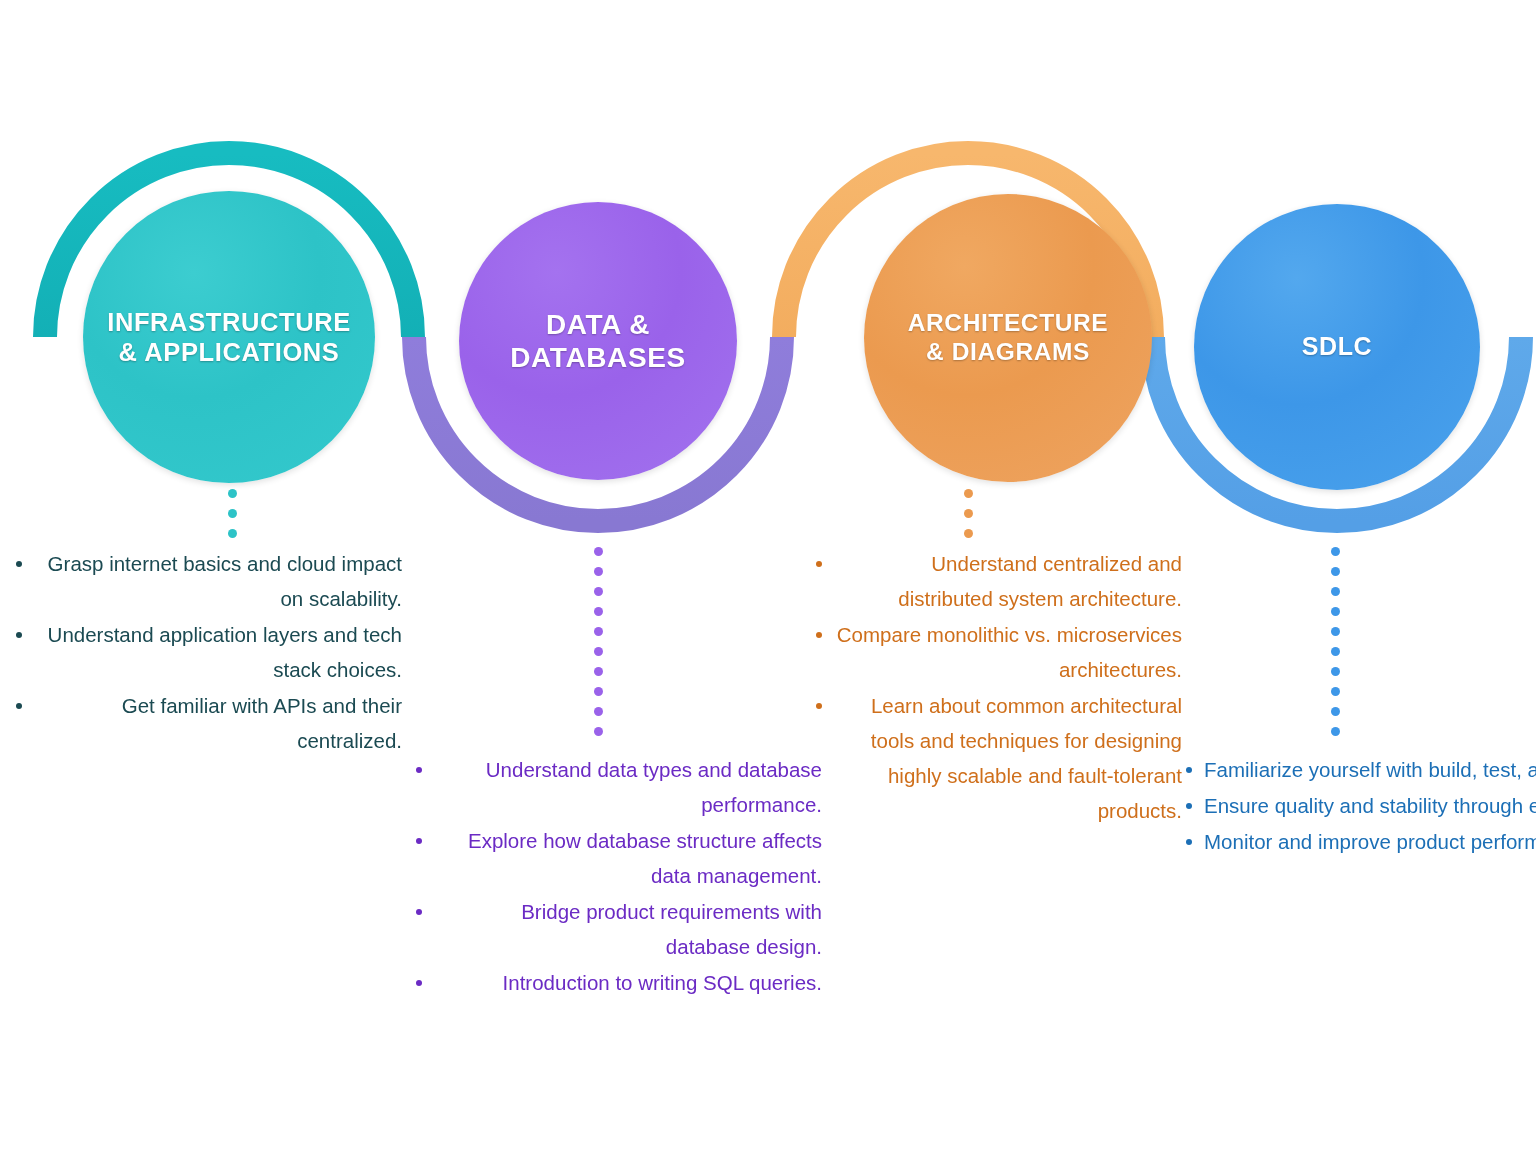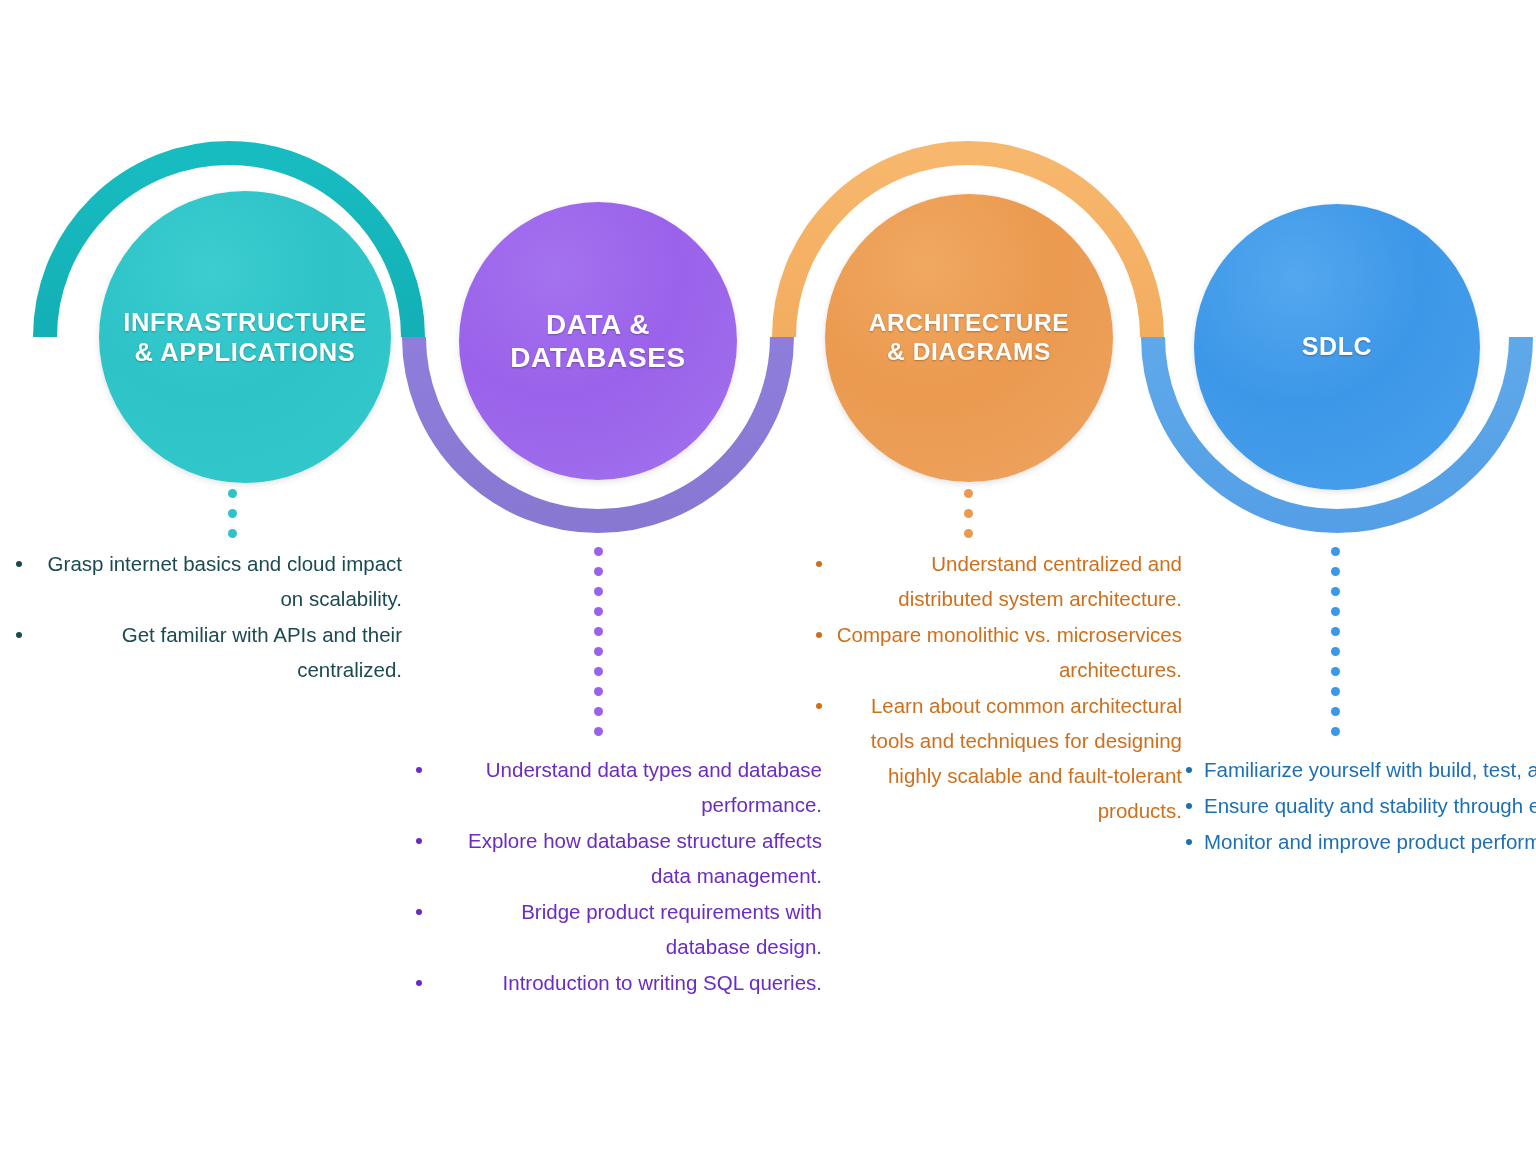--- a/index.html
+++ b/index.html
@@ -10,33 +10,33 @@
 
   svg.arcs{position:absolute;left:0;top:0;width:1536px;height:1151px;}
 
   .node{position:absolute;border-radius:50%;
         display:flex;align-items:center;justify-content:center;text-align:center;}
   .node .title{
         color:#ffffff;font-weight:bold;letter-spacing:.6px;line-height:1.18;
         text-shadow:0 1px 2px rgba(0,0,0,.28);white-space:pre-line;}
 
   
-  #n1{left:99px;top:191px;width:292px;height:292px;
+  #n1{left:83px;top:191px;width:292px;height:292px;
       background:radial-gradient(circle at 38% 28%, #3ccdd0 0%, #2dc3c7 45%, #34c9cd 100%);
       box-shadow:0 2px 6px rgba(0,0,0,.12);align-items:center;}
   #n1 .title{font-size:25.5px;}
 
   
   #n2{left:459px;top:202px;width:278px;height:278px;
       background:radial-gradient(circle at 35% 25%, #a472ef 0%, #9a62ea 45%, #a273ee 100%);
       box-shadow:0 2px 6px rgba(0,0,0,.12);}
   #n2 .title{font-size:28px;}
 
   
-  #n3{left:825px;top:194px;width:288px;height:288px;
+  #n3{left:864px;top:194px;width:288px;height:288px;
       background:radial-gradient(circle at 35% 25%, #f0a861 0%, #eb9a4f 45%, #eea461 100%);
       box-shadow:0 2px 6px rgba(0,0,0,.12);}
   #n3 .title{font-size:24.5px;}
 
   
   #n4{left:1194px;top:204px;width:286px;height:286px;
       background:radial-gradient(circle at 36% 26%, #53a8ee 0%, #3d97e8 45%, #4ba2ec 100%);
       box-shadow:0 2px 6px rgba(0,0,0,.12);}
   #n4 .title{font-size:25px;}
 
@@ -140,20 +140,21 @@
       <i style="background: rgb(61, 151, 232);"></i>
       <i style="background: rgb(61, 151, 232);"></i>
       <i style="background: rgb(61, 151, 232);"></i>
       <i style="background: rgb(61, 151, 232);"></i>
       <i style="background: rgb(61, 151, 232);"></i>
     </div>
 
   <div class="bullets" id="b1">
     <ul>
         <li>Grasp internet basics and cloud impact on scalability.</li>
+        <li>Understand application layers and tech stack choices.</li>
         <li>Get familiar with APIs and their centralized.</li>
       </ul>
   </div>
   <div class="bullets" id="b3">
     <ul>
         <li>Understand centralized and distributed system architecture.</li>
         <li>Compare monolithic vs. microservices architectures.</li>
         <li>Learn about common architectural tools and techniques for designing highly scalable and fault-tolerant products.</li>
       </ul>
   </div>

